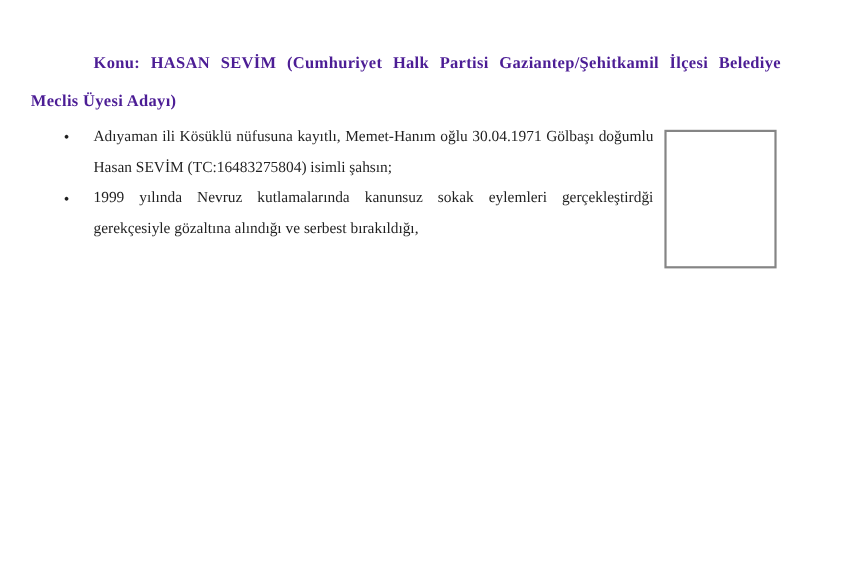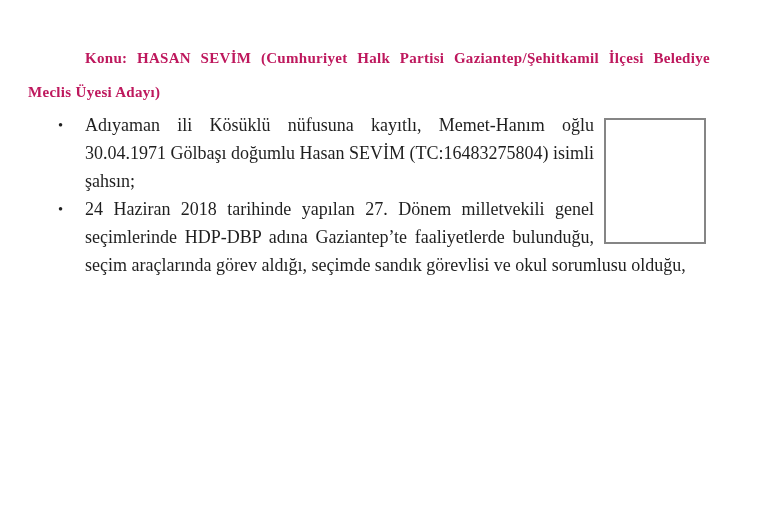--- a/index.html
+++ b/index.html
@@ -19,27 +19,27 @@
     width: 770px;
     height: 514px;
     padding: 41px 60px 0 28px;
     background: #ffffff;
   }
   .heading {
     margin: 0 0 2px 0;
     font-size: 15px;
     line-height: 34px;
     font-weight: bold;
-    color: #be185d;
+    color: #4c1d95;
     text-align: justify;
     text-indent: 57px;
     letter-spacing: 0.3px;
   }
   .bullet-list {
-    font-size: 18px;
+    font-size: 14px;
     line-height: 28px;
     text-align: justify;
   }
   .bullet-item {
     margin: 0;
     padding-left: 57px;
     position: relative;
   }
   .bullet-item::before {
     content: attr(data-marker);
@@ -66,19 +66,19 @@
 <div class="page">
 
   <p class="heading">Konu: HASAN SEVİM (Cumhuriyet Halk Partisi Gaziantep/Şehitkamil İlçesi Belediye Meclis Üyesi Adayı)</p>
 
   <div class="bullet-list">
 
     <div class="photo-box" style="border-color: rgb(133, 133, 133);"></div>
 
     <p class="bullet-item" data-marker="•">Adıyaman ili Kösüklü nüfusuna kayıtlı, Memet-Hanım oğlu 30.04.1971 Gölbaşı doğumlu Hasan SEVİM (TC:16483275804) isimli şahsın;</p>
 
+    <p class="bullet-item" data-marker="•">1999 yılında Nevruz kutlamalarında kanunsuz sokak eylemleri gerçekleştirdği gerekçesiyle gözaltına alındığı ve serbest bırakıldığı,</p>
 
-    <p class="bullet-item" data-marker="•">24 Haziran 2018 tarihinde yapılan 27. Dönem milletvekili genel seçimlerinde HDP-DBP adına Gaziantep’te faaliyetlerde bulunduğu, seçim araçlarında görev aldığı, seçimde sandık görevlisi ve okul sorumlusu olduğu,</p>
 
 
   </div>
 
 </div>
 
 </body></html>

